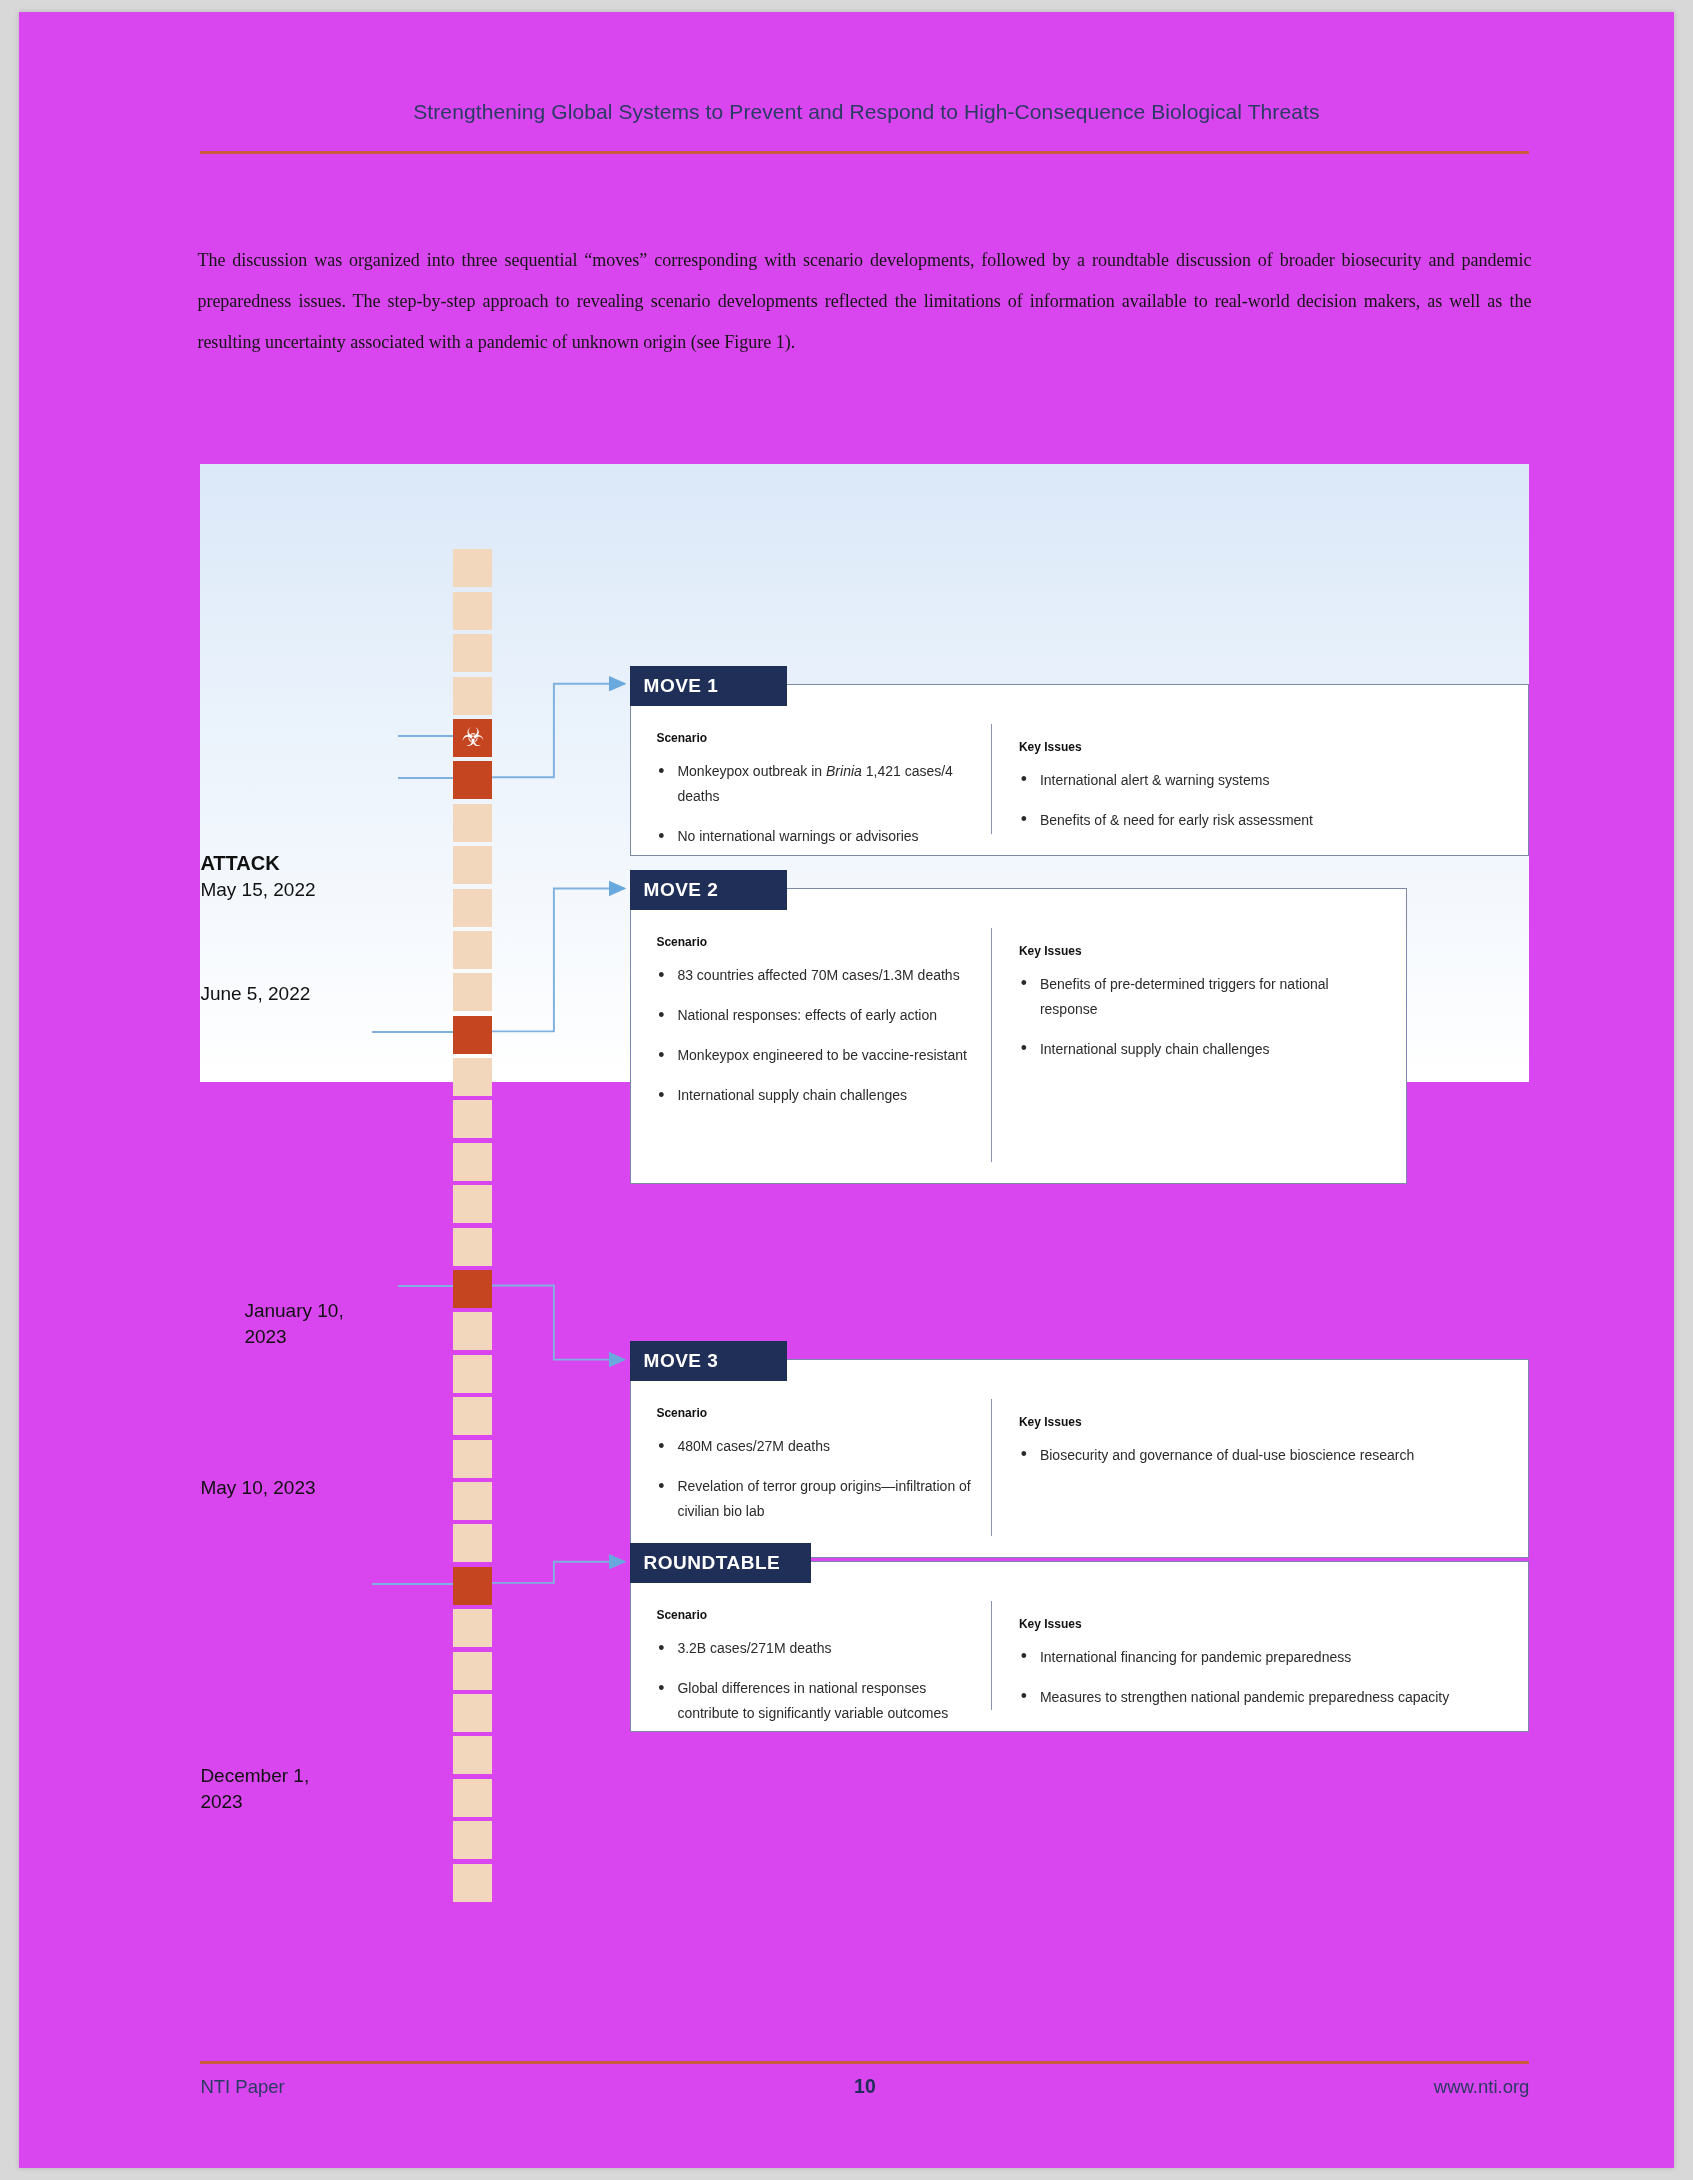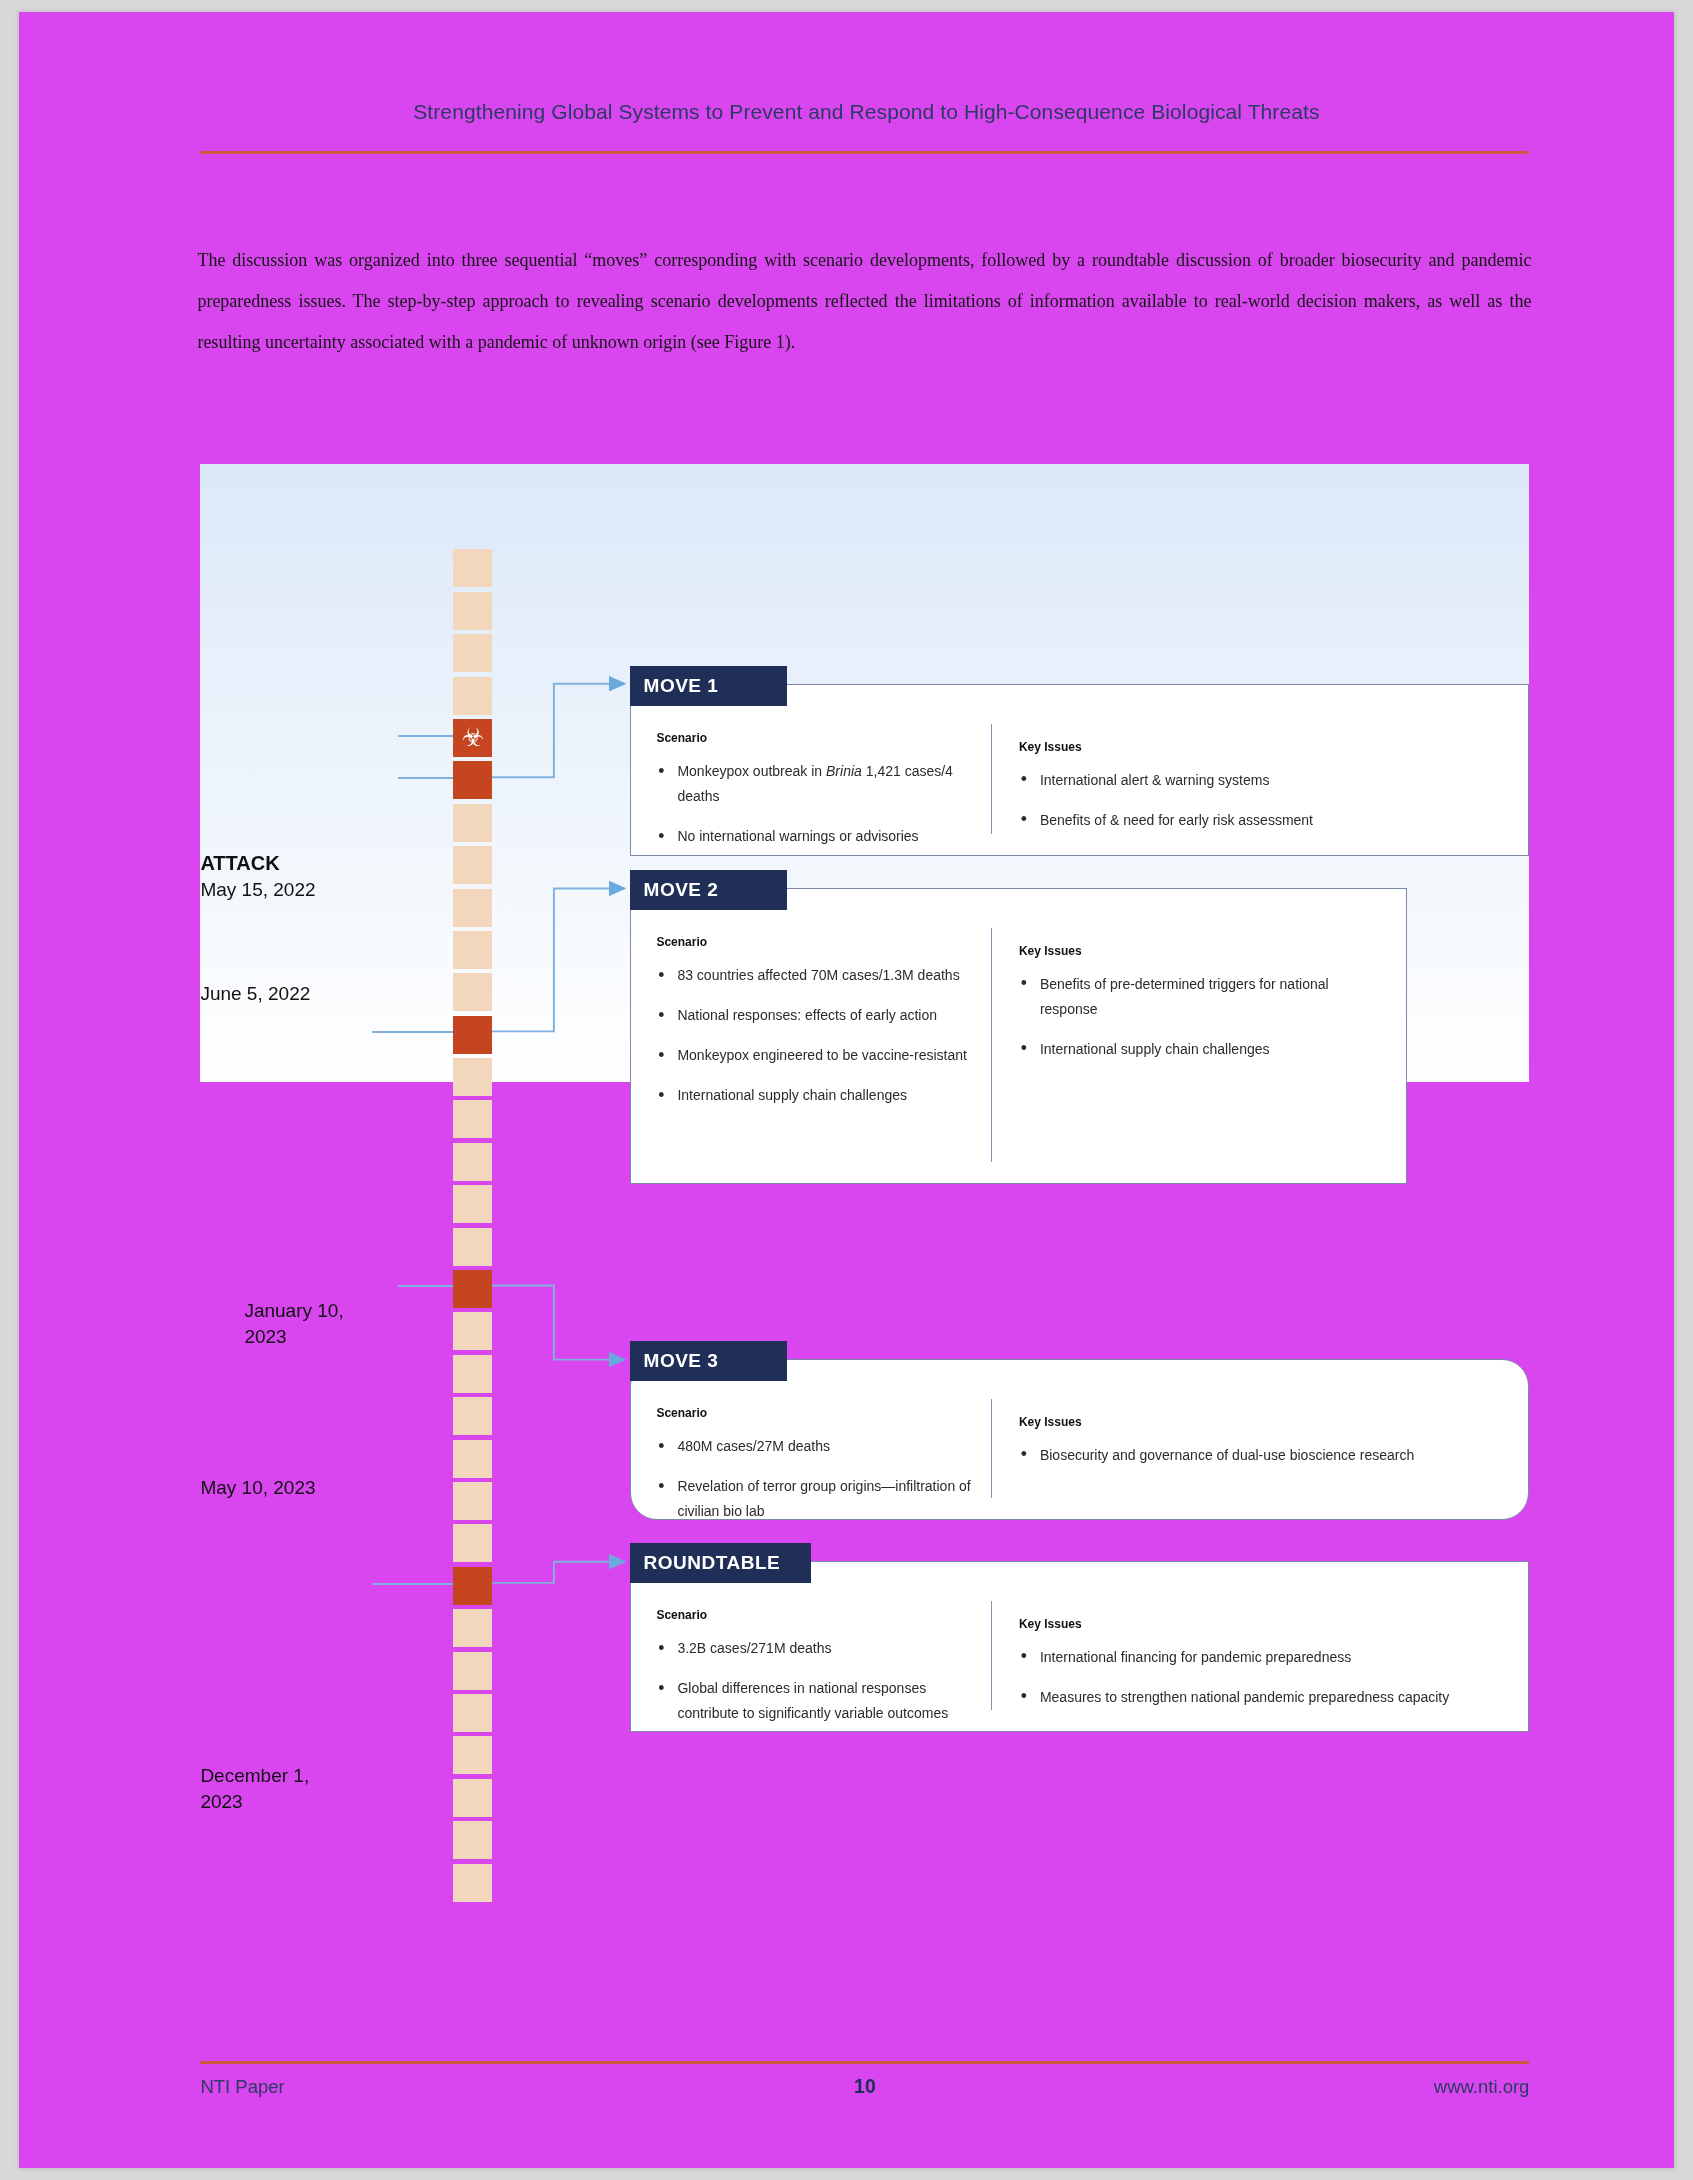--- a/index.html
+++ b/index.html
@@ -385,21 +385,21 @@
         <div class="col-issues">
           <div class="col-head">Key Issues</div>
           <ul class="bullets">
               <li>Benefits of pre-determined triggers for national response</li>
               <li>International supply chain challenges</li>
             </ul>
         </div>
       </div>
     </div>
 
-    <div class="move-box" style="left:430px; top:895px; width:899px; height:161px;border-radius:27px;">
+    <div class="move-box" style="left:430px; top:895px; width:899px; height:199px;">
       <div class="move-header" style="width:157px;">
         <span>MOVE 3</span>
       </div>
       <div class="move-cols">
         <div class="col-scenario">
           <div class="col-head">Scenario</div>
           <ul class="bullets">
               <li>480M cases/27M deaths</li>
               <li>Revelation of terror group origins—infiltration of civilian bio lab</li>
             </ul>

